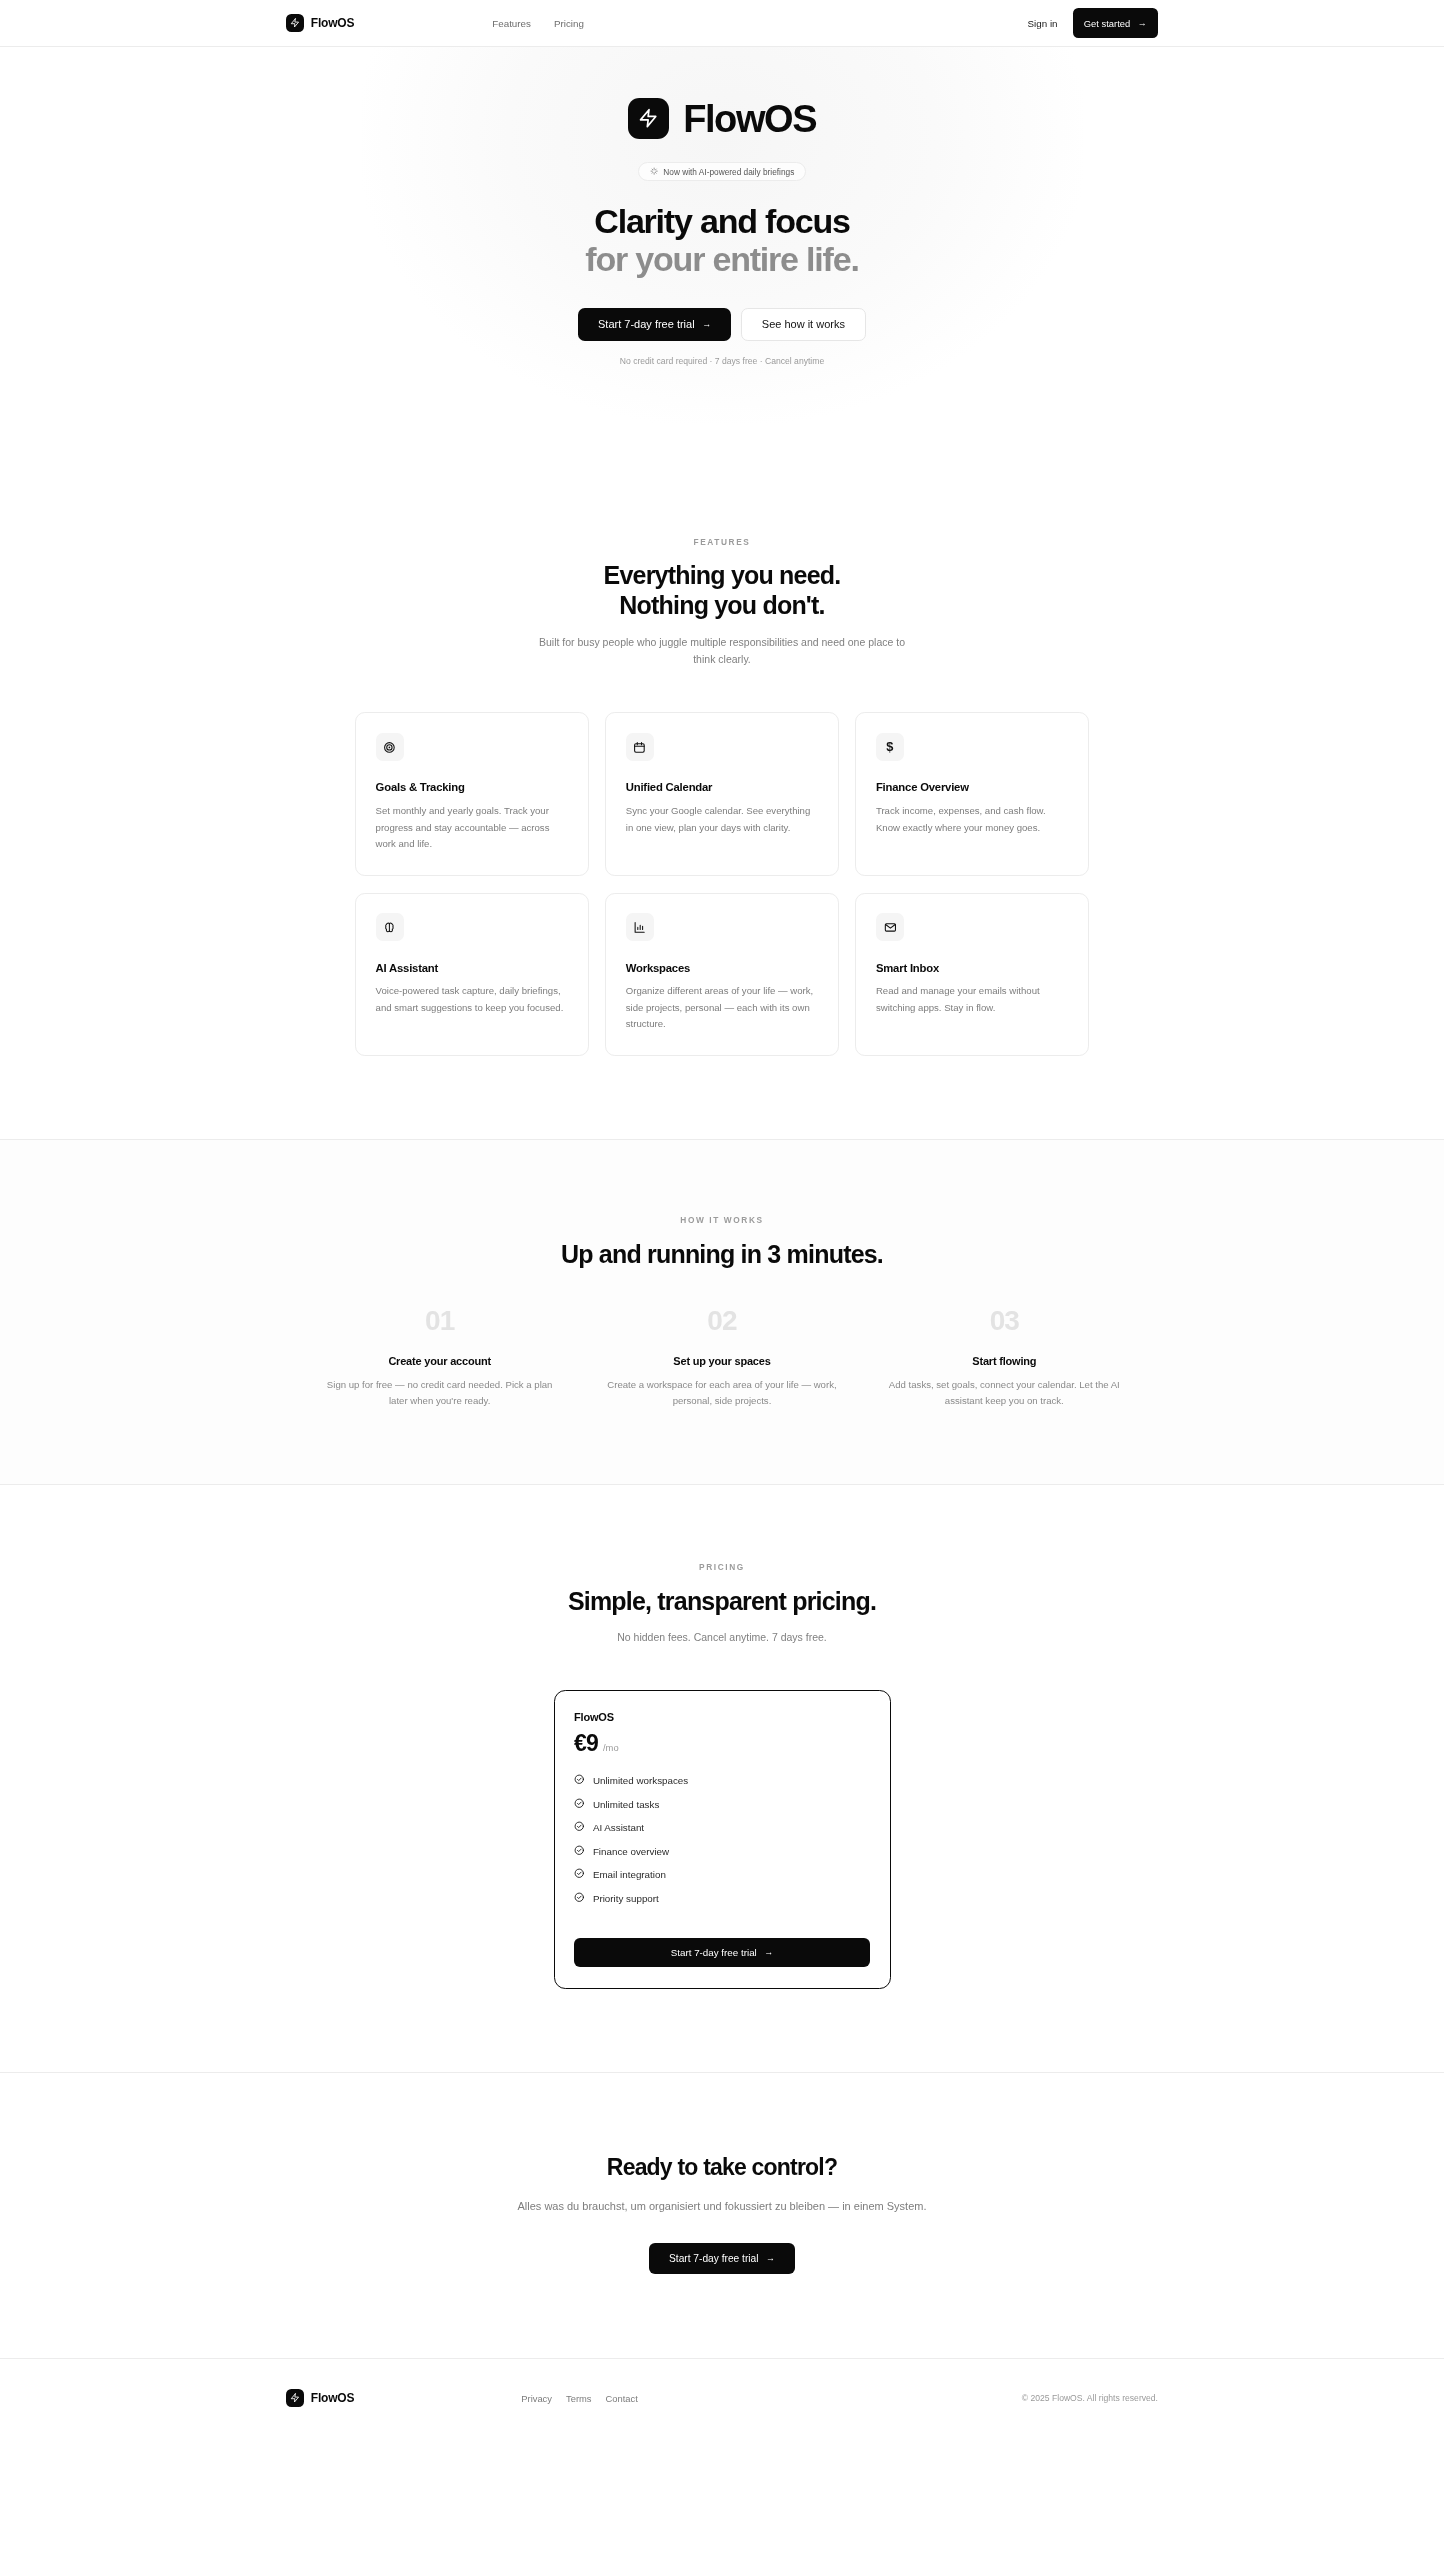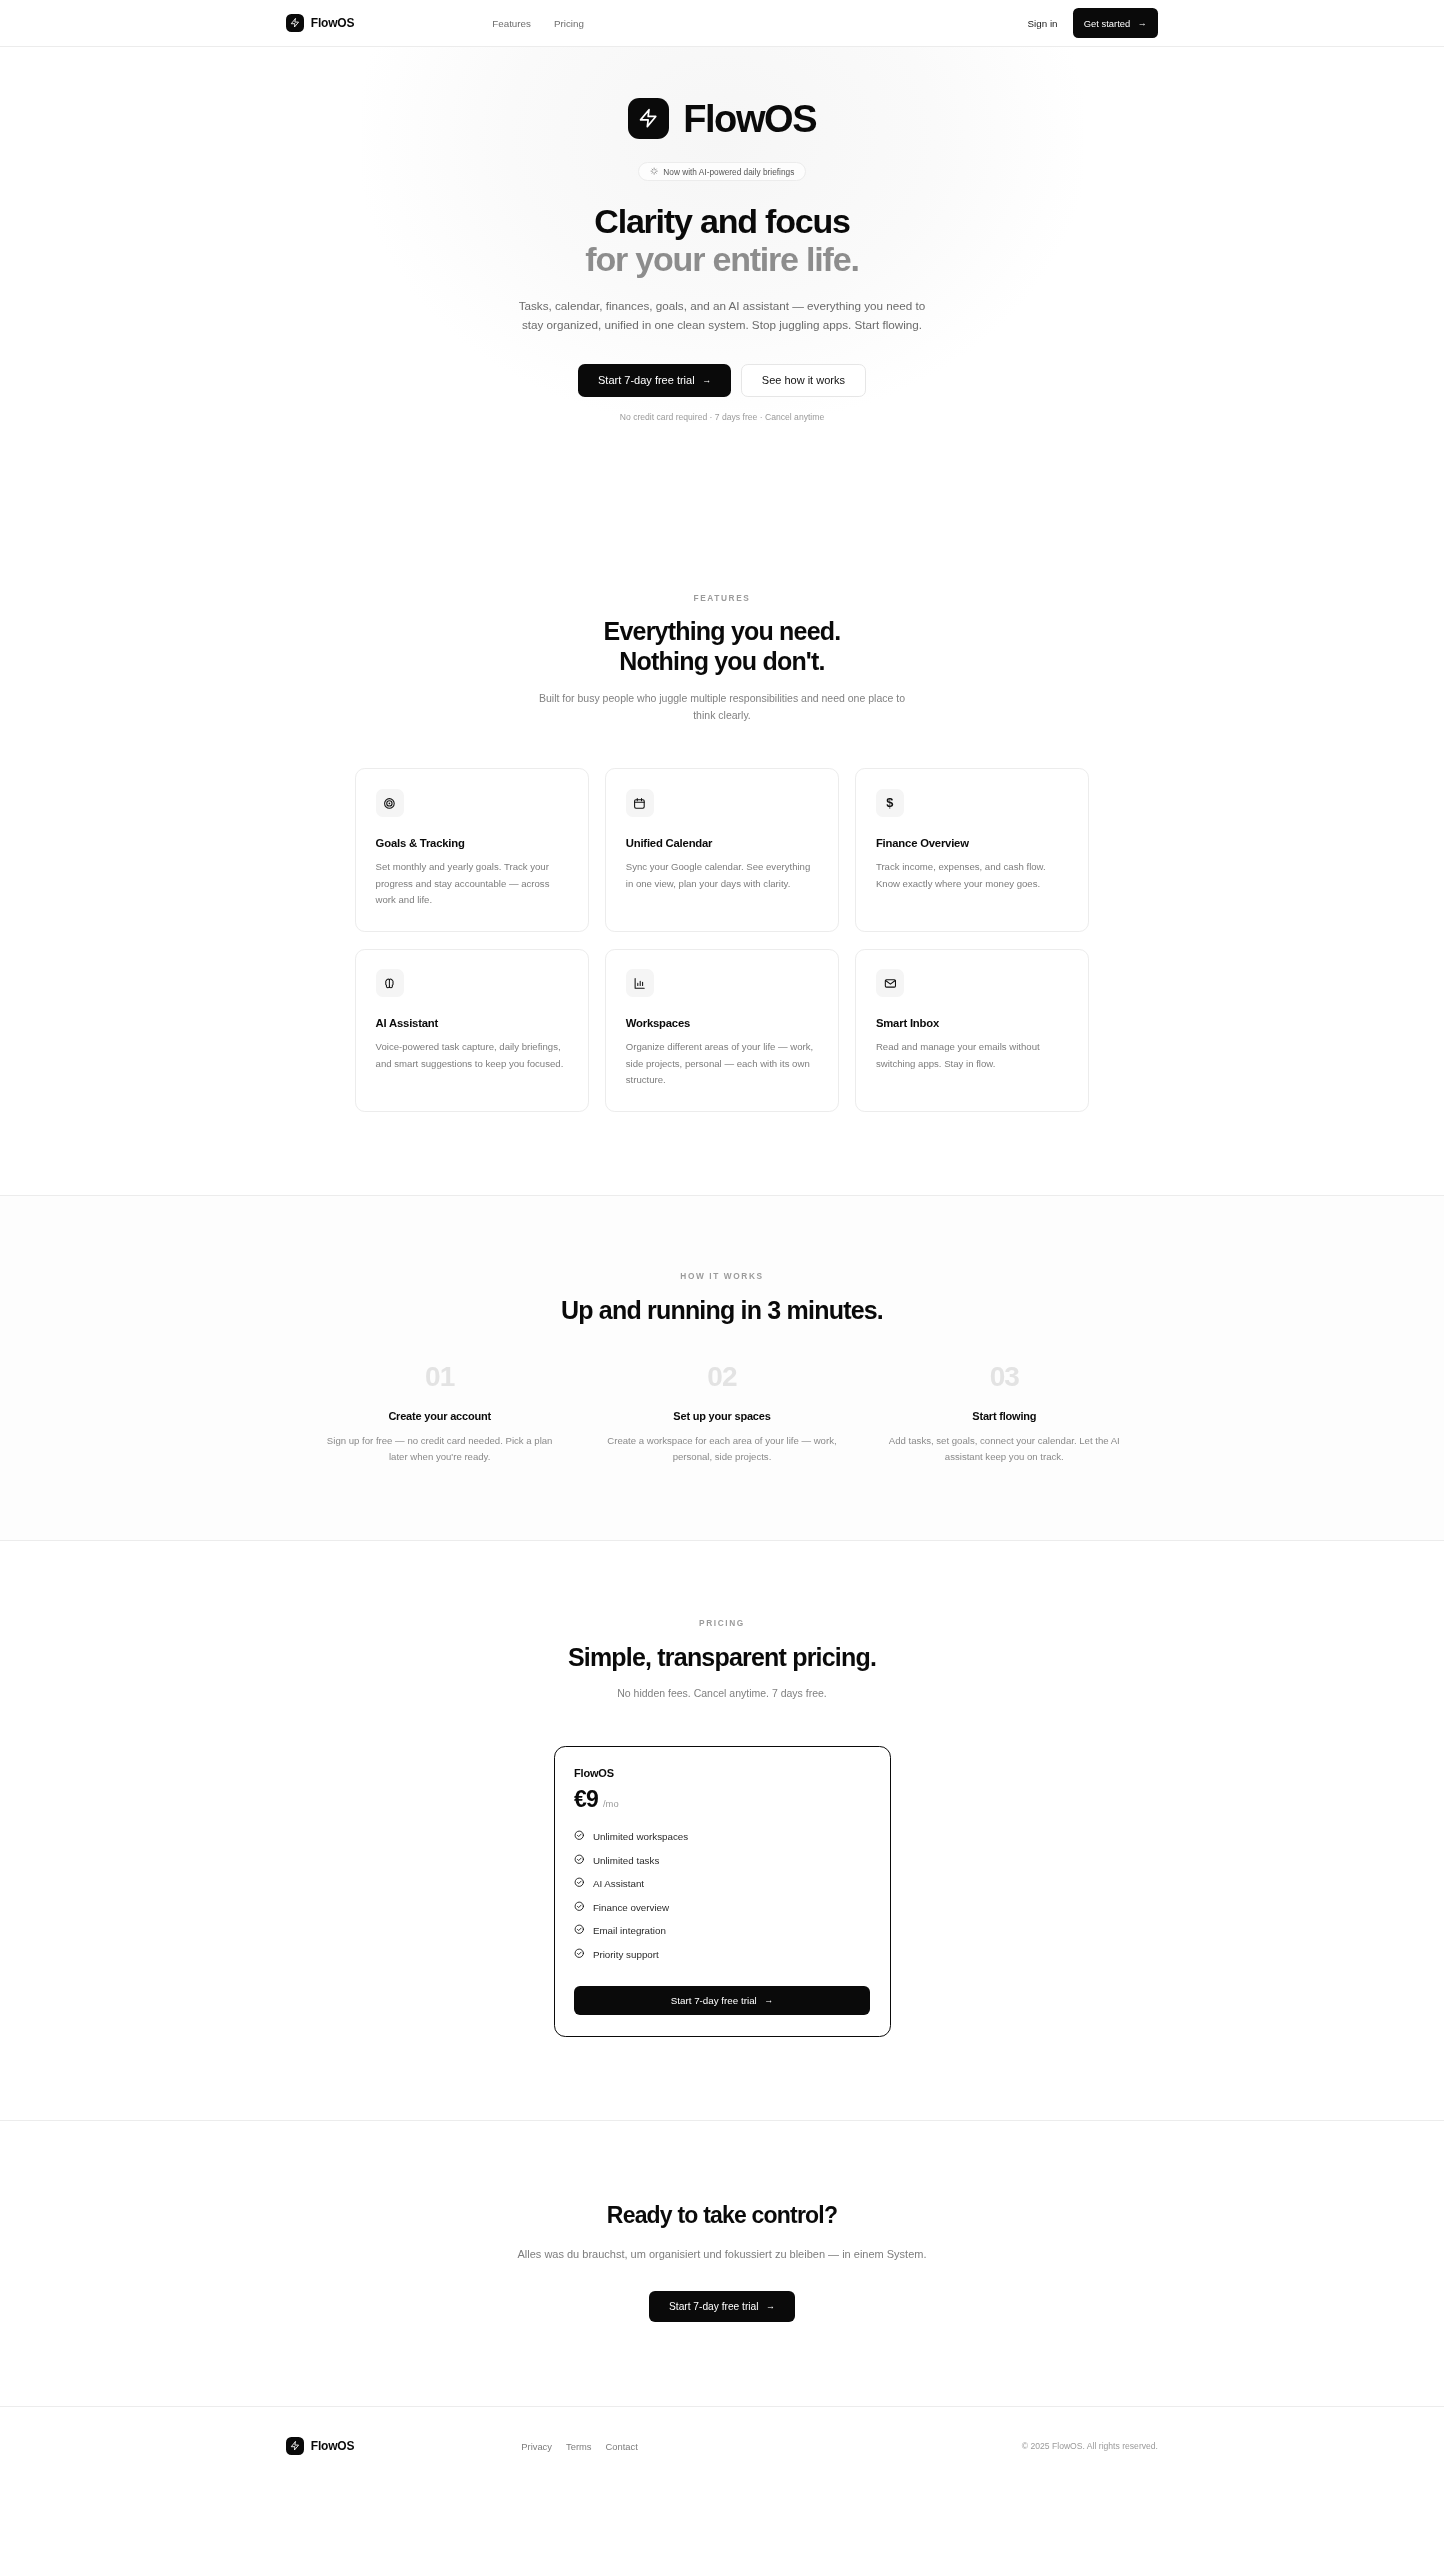--- a/index.html
+++ b/index.html
@@ -228,21 +228,21 @@
     font-size: 23px; font-weight: 700; color: #0a0a0a; letter-spacing: -1px;
     line-height: 1;
   }
   .price-period { font-size: 9.4px; color: #9a9a9a; }
   .feat-list { margin-top: 19px; list-style: none; }
   .feat-item {
     display: flex; align-items: center; gap: 8.3px;
     margin-bottom: 11px;
     font-size: 9.8px; color: #2a2a2a;
   }
-  .feat-item:last-child { margin-bottom: 4px; }
+  .feat-item:last-child { margin-bottom: 12px; }
   .check { flex: none; display: block; }
   .price-btn {
     margin-top: 22px;
     width: 100%; height: 29px;
     font-size: 9.8px; font-weight: 500; border-radius: 6px;
   }
 
   
   .final {
     border-top: 0.8px solid #ececec;
@@ -330,21 +330,20 @@
         </svg>
     </span>
     <span>Now with AI-powered daily briefings</span>
   </div>
 
   <h1 class="hero-title">
     <span>Clarity and focus</span>
     <span class="muted">for your entire life.</span>
   </h1>
 
-  <p class="hero-sub">Tasks, calendar, finances, goals, and an AI assistant — everything you need to stay organized, unified in one clean system. Stop juggling apps. Start flowing.</p>
 
   <div class="hero-cta">
     <button class="btn btn-dark btn-lg">
       <span>Start 7-day free trial</span>
       <span class="arrow">→</span>
     </button>
     <button class="btn btn-ghost btn-lg">
       <span>See how it works</span>
     </button>
   </div>

